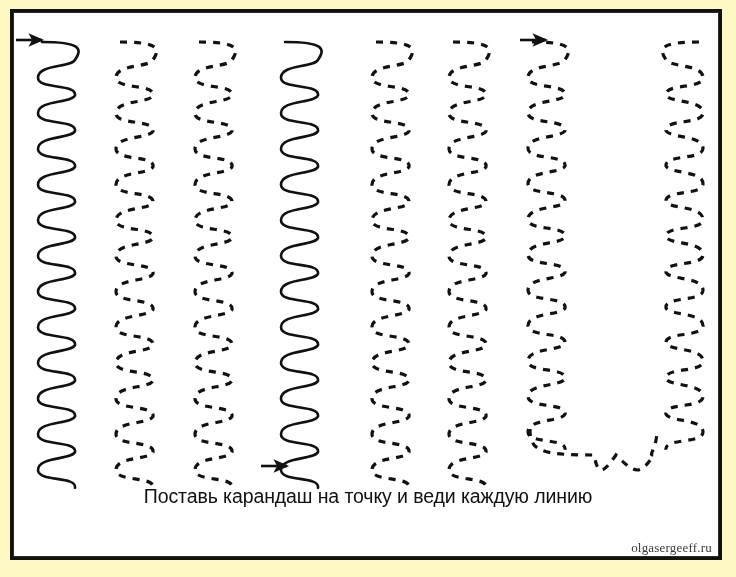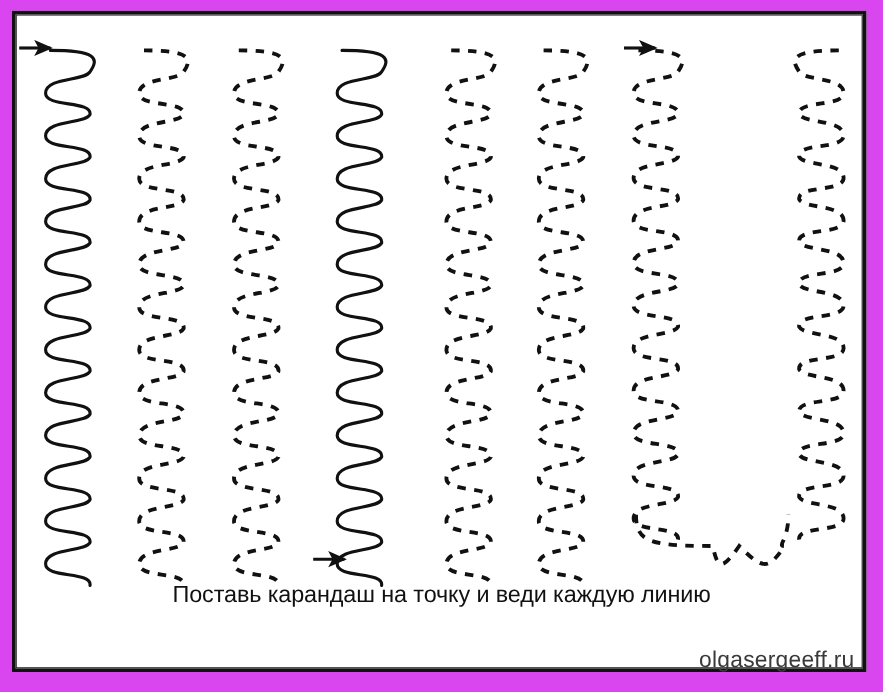--- a/index.html
+++ b/index.html
@@ -7,21 +7,21 @@
     padding: 0;
     background: #ffffff;
   }
   body {
     font-family: "Liberation Sans", sans-serif;
   }
   #page {
     position: relative;
     width: 736px;
     height: 577px;
-    background: #d946ef;
+    background: #fef9c3;
     overflow: hidden;
   }
   
   #frame {
     position: absolute;
     left: 10px;
     top: 9px;
     width: 712px;
     height: 551px;
     border: 3px solid #111111;
@@ -56,22 +56,22 @@
     font-size: 19.5px;
     line-height: 24px;
     font-weight: 400;
     letter-spacing: -0.1px;
     white-space: pre-line;
   }
   #watermark {
     position: absolute;
     right: 24px;
     top: 540px;
-    font-family: Liberation Sans, sans-serif;
-    font-size: 19px;
+    font-family: Liberation Serif, serif;
+    font-size: 13px;
     color: #3a3a3a;
     letter-spacing: 0.2px;
   }
 </style>
 </head>
 <body>
 
 <div id="page">
 
   <div id="frame"></div>

